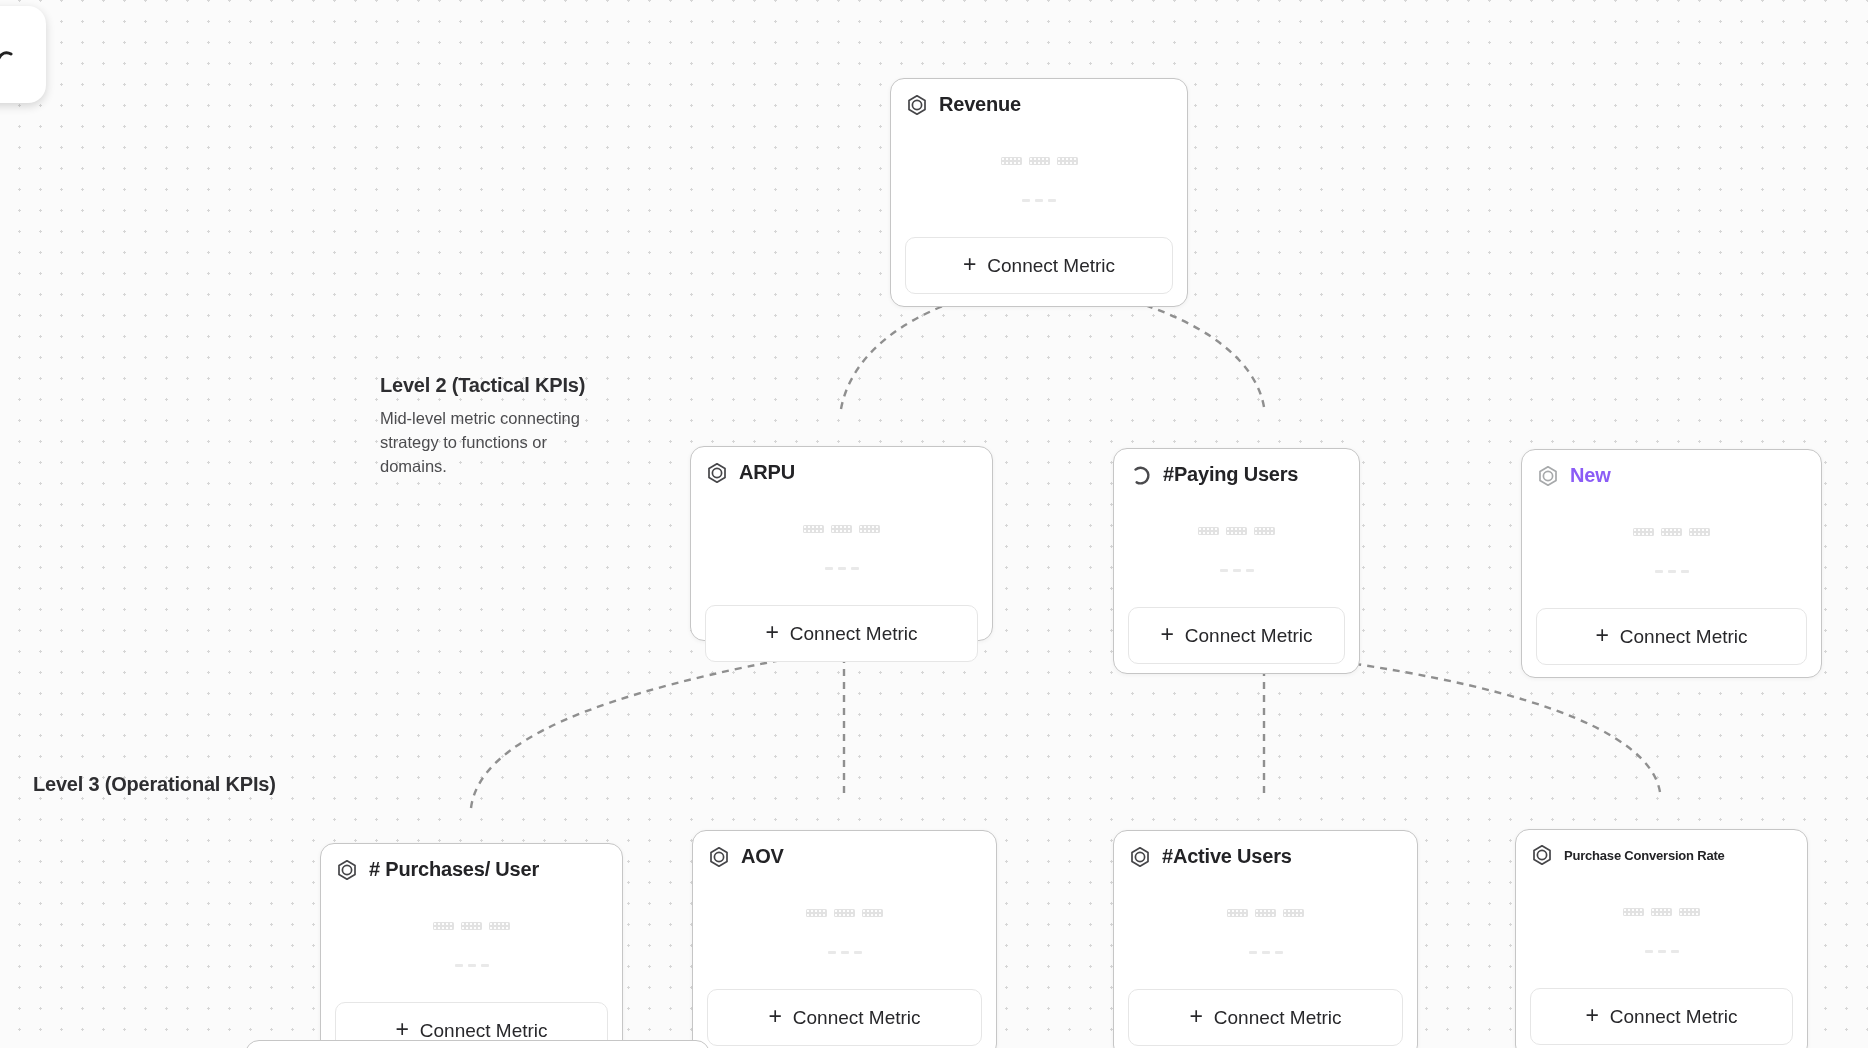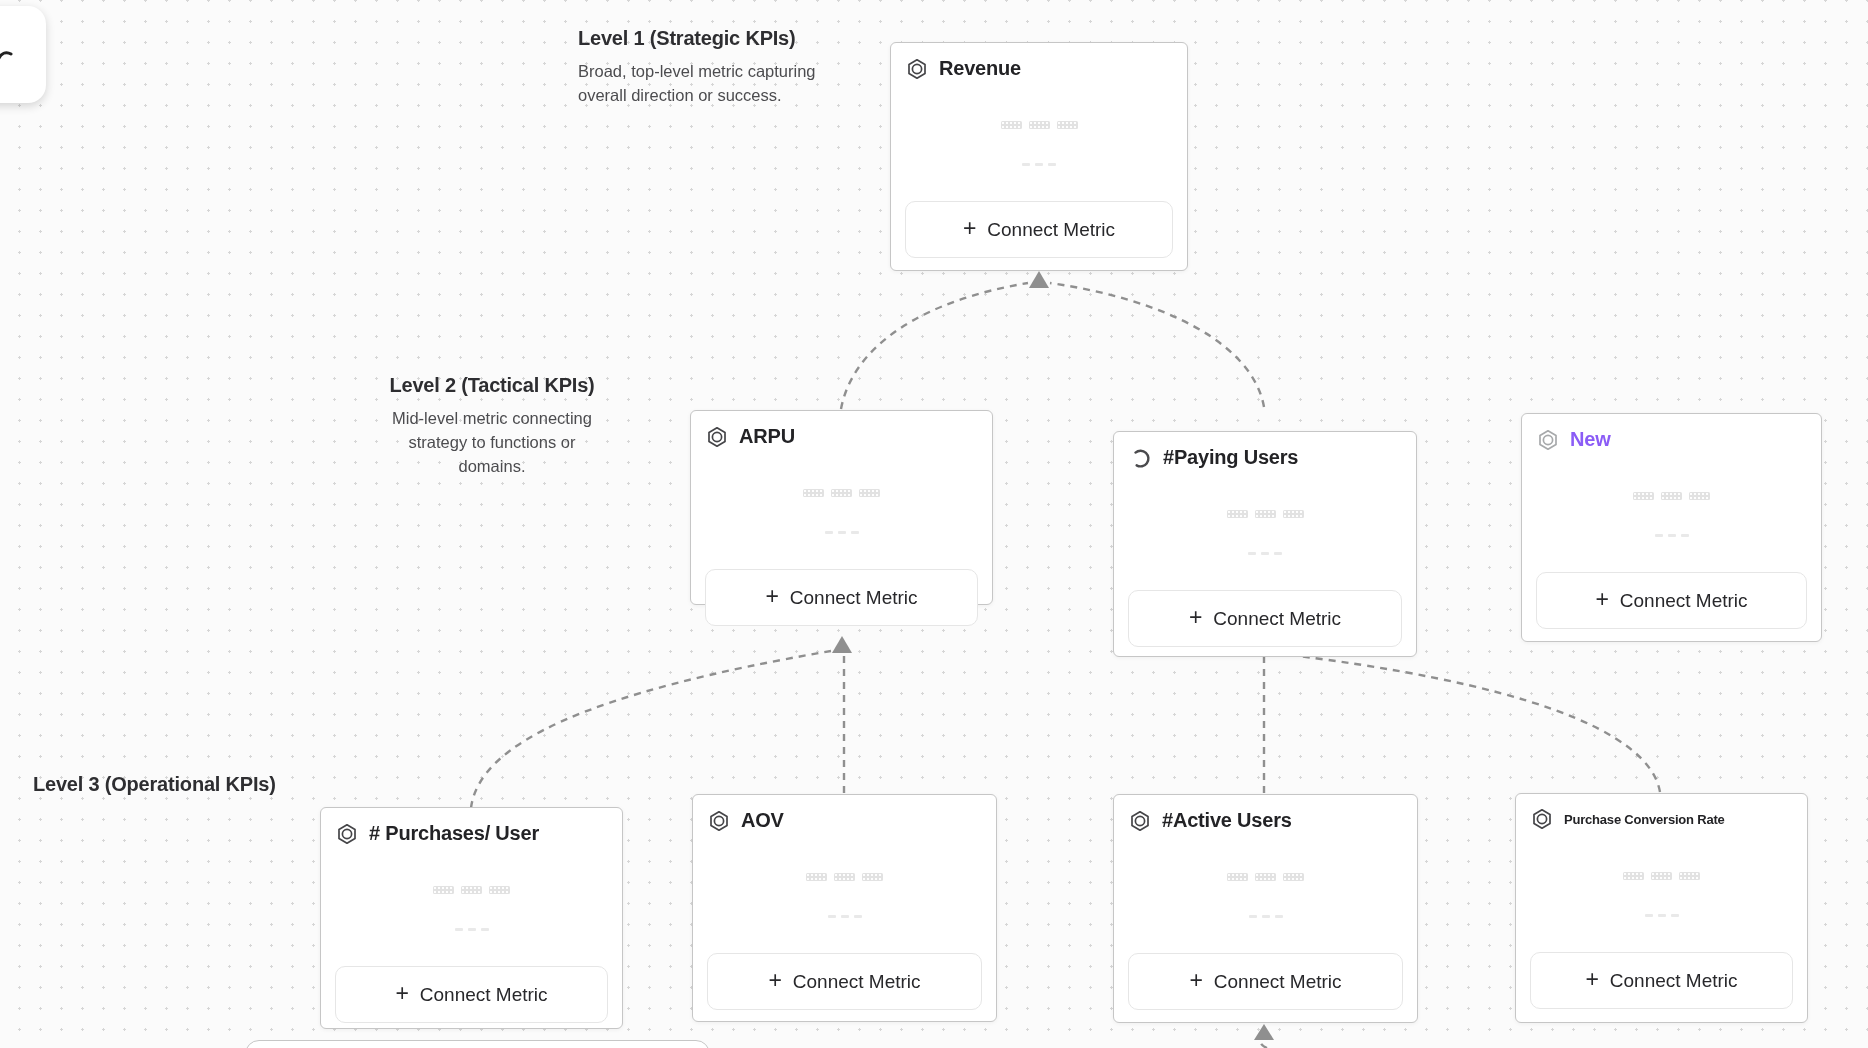--- a/index.html
+++ b/index.html
@@ -13,23 +13,24 @@
     background-color:#fbfbfb;
     background-image:radial-gradient(circle,#d6d6d6 1.2px,transparent 1.4px);
     background-size:21px 21px;
     background-position:9px 11px;
   }
   
   .connectors{position:absolute;left:0;top:0;width:1868px;height:1048px;pointer-events:none;}
 
   
   .card{
-    position:absolute;background:#ffffff;border:1.5px solid #c6c6c6;border-radius:6px;
+    position:absolute;background:#ffffff;border:1.5px solid #c6c6c6;border-radius:14px;
     box-shadow:0 1px 4px rgba(0,0,0,0.05);
     box-sizing:border-box;
+    margin-top:36px;
   }
   .card-head{
     position:absolute;left:15px;top:14px;right:12px;
     display:flex;align-items:center;gap:11px;
   }
   .icon{display:inline-flex;flex:0 0 auto;}
   .card-title{
     font-size:20px;font-weight:700;color:#232326;letter-spacing:-0.2px;white-space:nowrap;
   }
   .card.muted .card-title{color:#8b5cf6;}
@@ -94,25 +95,21 @@
       <path d="M 1267 1048 C 1260 1045 1259 1041 1263 1041"></path>
     </g>
     <g fill="#8f8f8f">
       <polygon points="1039,271 1029,288 1049,288"></polygon>
       <polygon points="842,636 832,653 852,653"></polygon>
       <polygon points="1264,639 1254,656 1274,656"></polygon>
       <polygon points="1264,1024 1254,1040 1274,1040"></polygon>
     </g>
   </svg>
 
-  <div class="level-header" style="left:578px;top:27px;">
-    <h2 class="level-title">Level 1 (Strategic KPIs)</h2>
-    <p class="level-desc" style="max-width:262px;">Broad, top-level metric capturing overall direction or success.</p>
-  </div>
-  <div class="level-header" style="left:380px;top:374px;text-align:center;">
+  <div class="level-header" style="left:380px;top:374px;">
     <h2 class="level-title">Level 2 (Tactical KPIs)</h2>
     <p class="level-desc" style="max-width:224px;">Mid-level metric connecting strategy to functions or domains.</p>
   </div>
   <div class="level-header" style="left:33px;top:773px;">
     <h2 class="level-title">Level 3 (Operational KPIs)</h2>
   </div>
 
   <div class="card" style="left:890px;top:42px;width:298px;height:229px;">
     <div class="card-head">
       <span class="icon">
@@ -158,21 +155,21 @@
         <span class="skel-dash"></span>
         <span class="skel-dash"></span>
         <span class="skel-dash"></span>
       </div>
     <button class="connect-btn">
       <span class="plus-glyph">+</span>
       <span>Connect Metric</span>
     </button>
   </div>
 
-  <div class="card" style="left:1113px;top:431px;width:304px;height:226px;padding-left:8px;">
+  <div class="card" style="left:1113px;top:412px;width:247px;height:226px;padding-left:8px;">
     <div class="card-head">
       <span class="icon">
         <svg width="23" height="23" viewBox="0 0 22 22">
             <path d="M 6.2 6.3 A 7.5 7.5 0 1 1 7.3 18.5" fill="none" stroke="#4a4a4d" stroke-width="2.3" stroke-linecap="round"></path>
           </svg>
       </span>
       <span class="card-title">#Paying Users</span>
     </div>
     <div class="skel-row1">
         <span class="skel-bar"></span>

